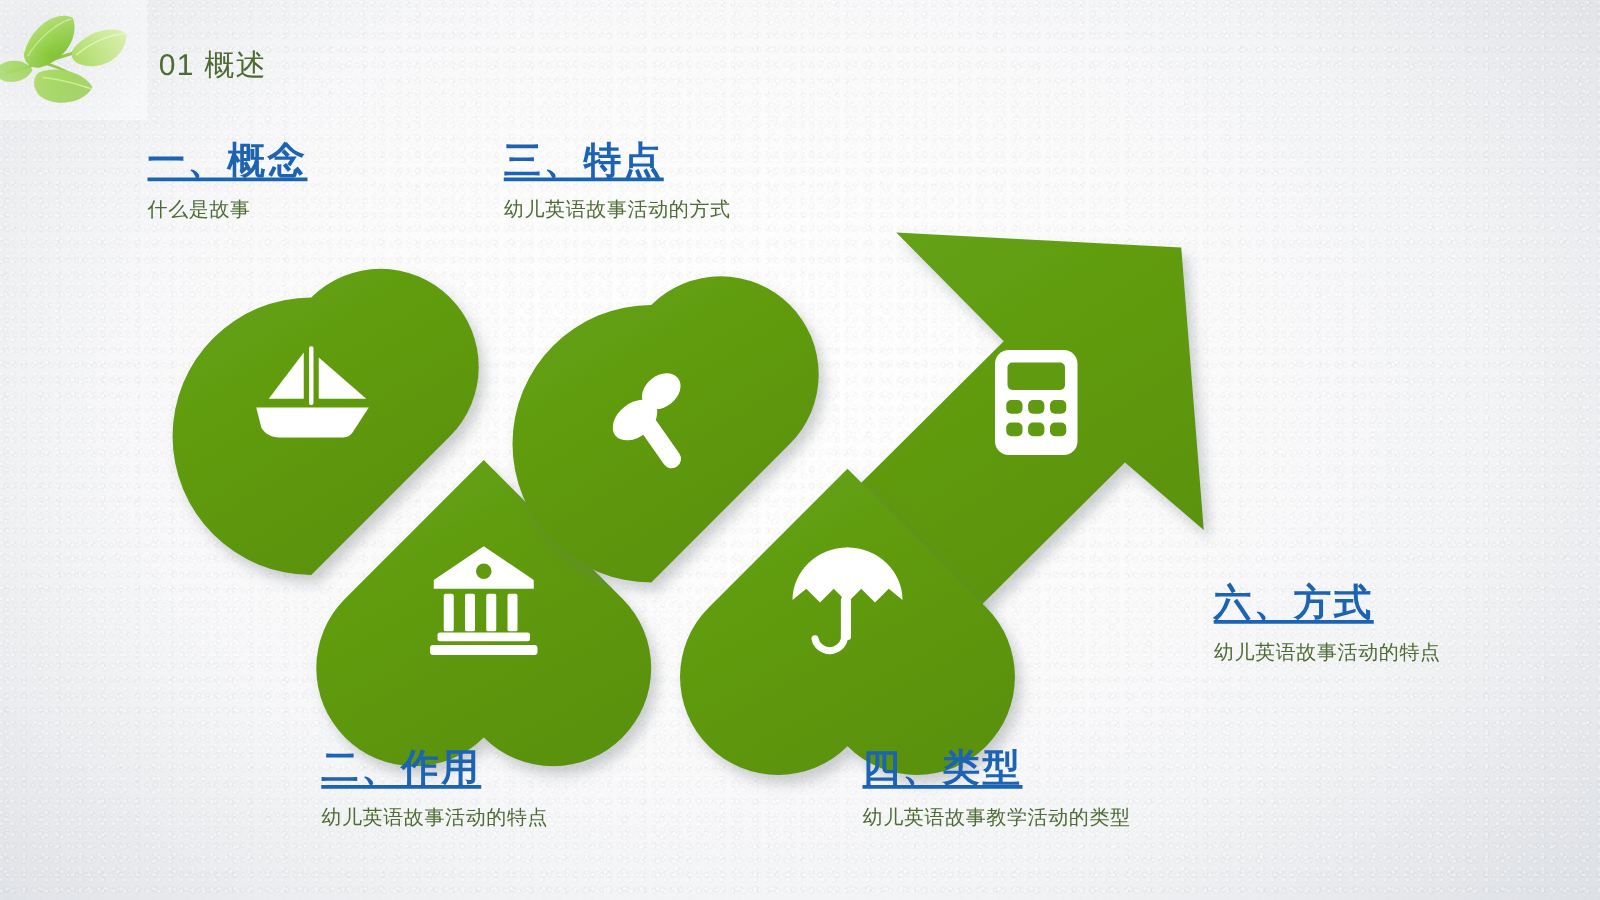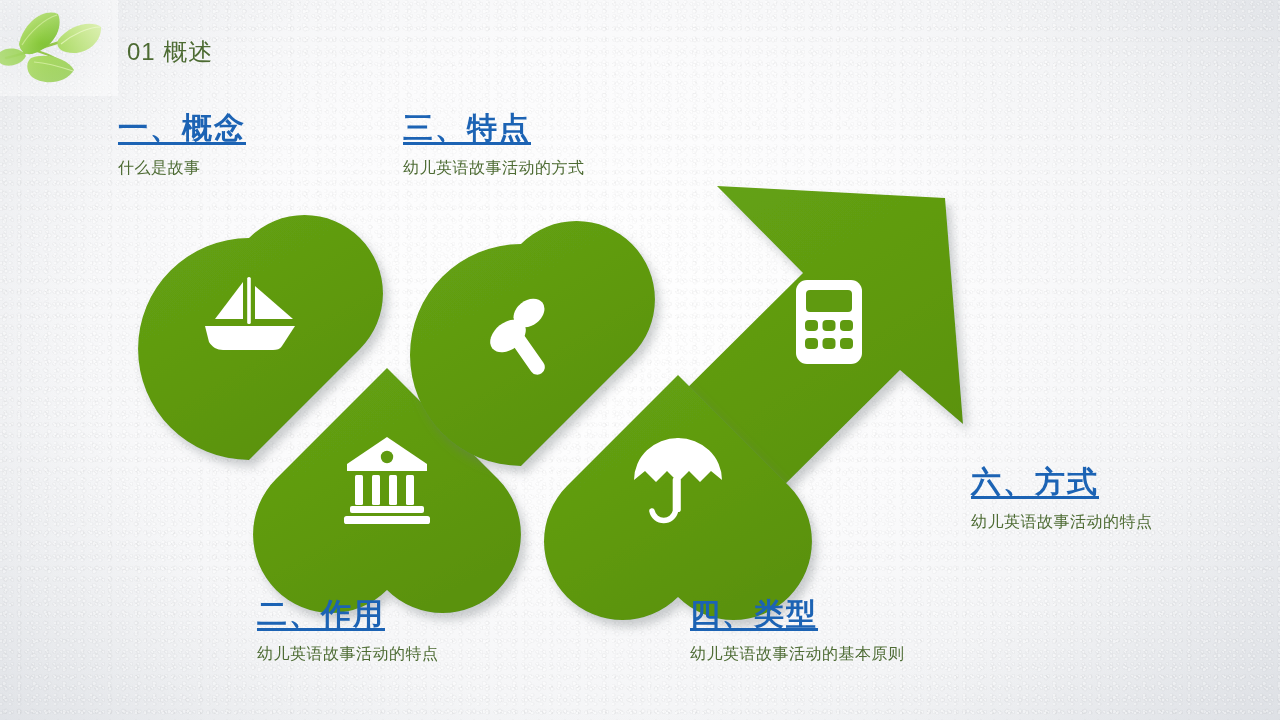--- a/index.html
+++ b/index.html
@@ -265,16 +265,16 @@
     <span class="c-sub">幼儿英语故事活动的特点</span>
   </div>
 
   <div class="callout" id="callout-2">
     <span class="c-title">二、作用</span>
     <span class="c-sub">幼儿英语故事活动的特点</span>
   </div>
 
   <div class="callout" id="callout-4">
     <span class="c-title">四、类型</span>
-    <span class="c-sub">幼儿英语故事活动的基本原则</span>
+    <span class="c-sub">幼儿英语故事教学活动的类型</span>
   </div>
 
 </div>
 
 </body></html>

